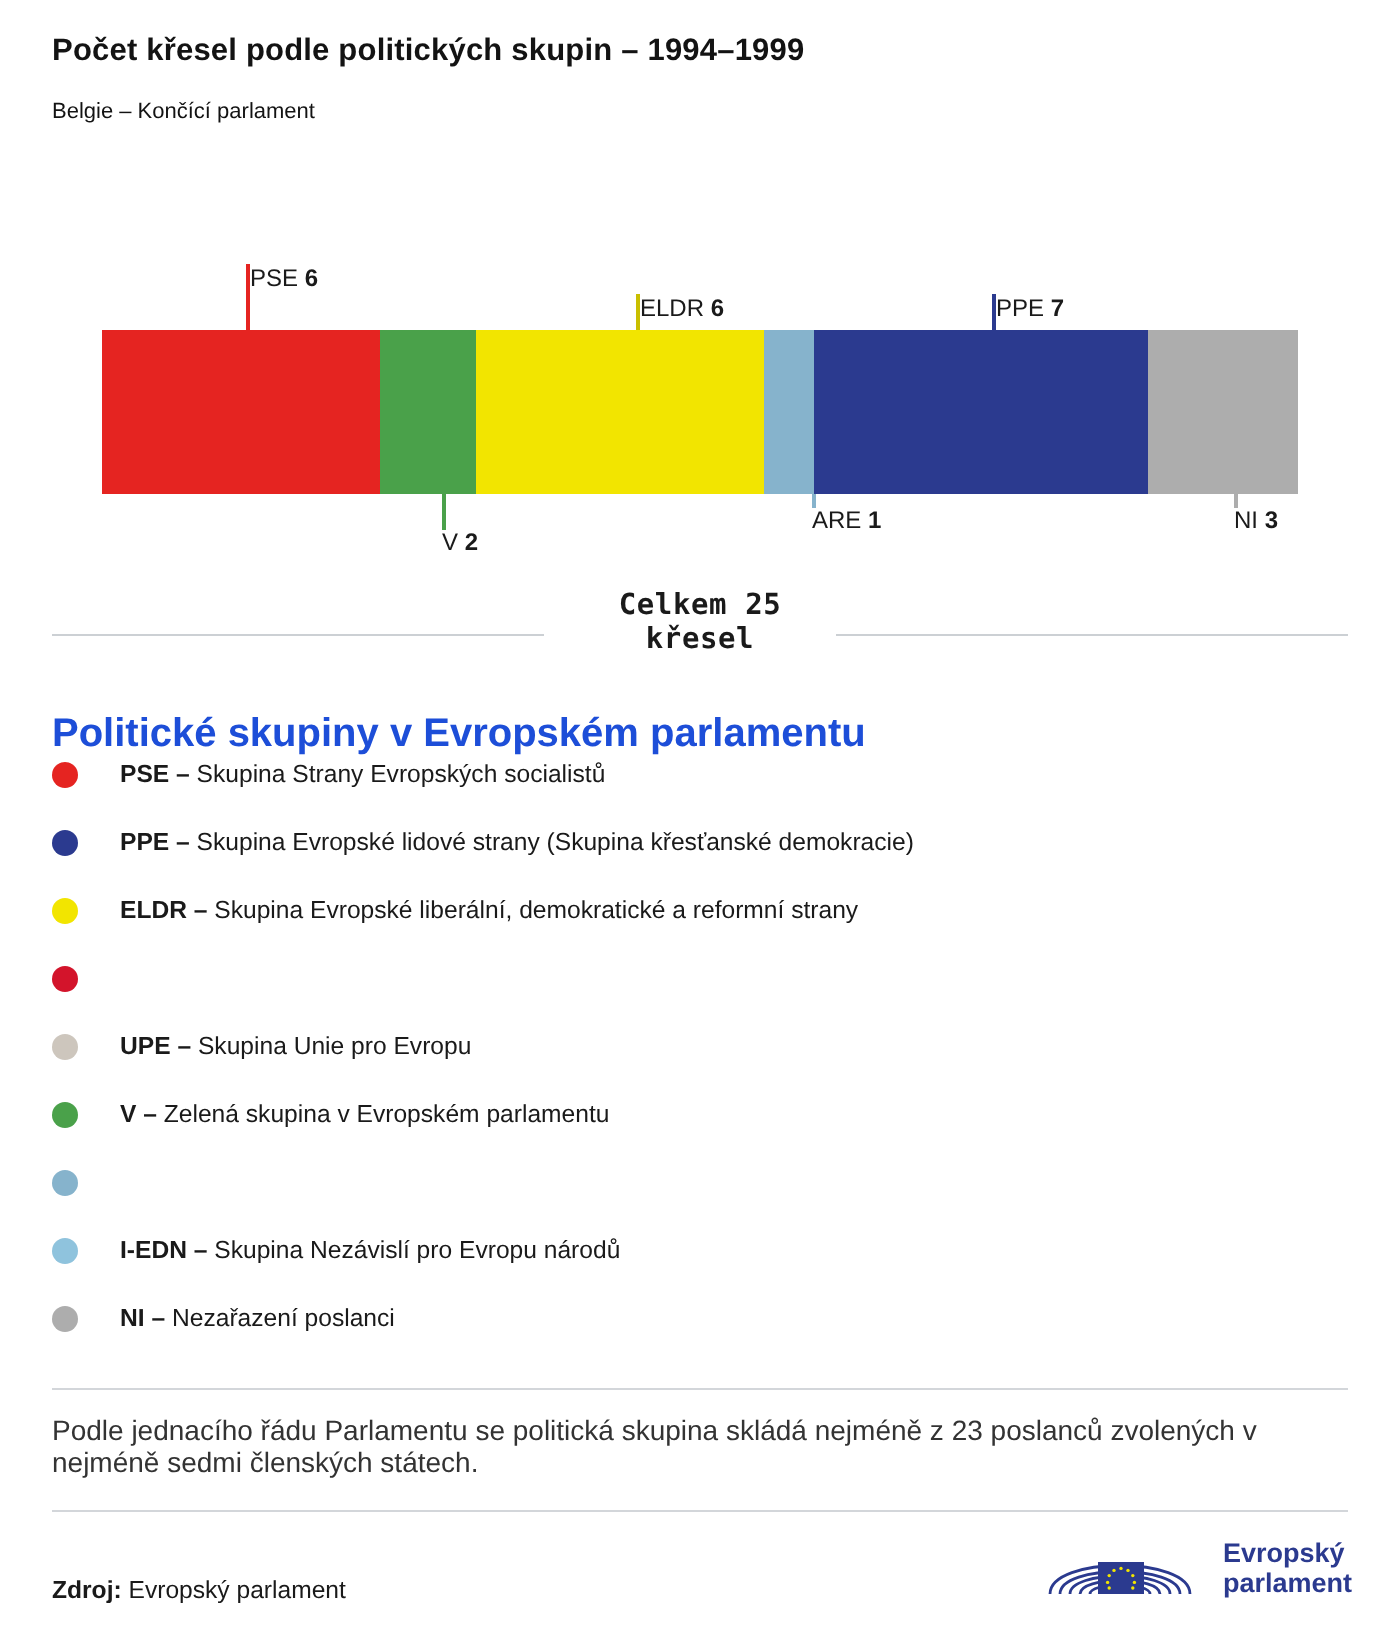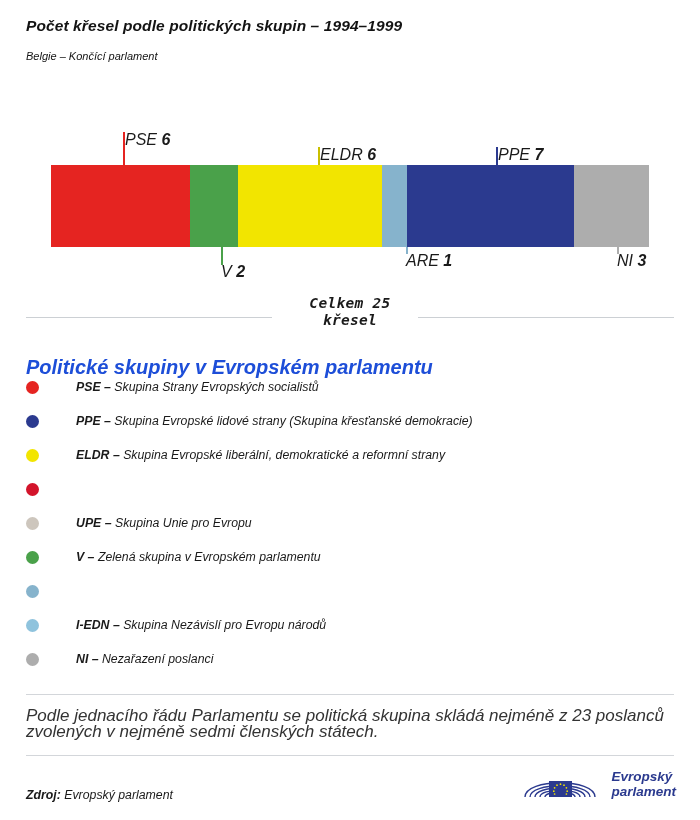--- a/index.html
+++ b/index.html
@@ -13,21 +13,20 @@
     font-family: "Liberation Sans", sans-serif;
     color: #1a1a1a;
     overflow: hidden;
     position: relative;
   }
   .page {
     position: relative;
     width: 700px;
     height: 612px;
     box-sizing: border-box;
-    font-style: italic;
   }
 
   
   .title {
     position: absolute;
     left: 26px;
     top: 17px;
     font-size: 15.5px;
     font-weight: bold;
     letter-spacing: .1px;
@@ -57,21 +56,21 @@
     width: 598px;
     height: 82px;
     display: flex;
   }
   .seg {
     height: 100%;
   }
 
   .callout {
     position: absolute;
-    font-size: 16px;
+    font-size: 12px;
     color: #1a1a1a;
     white-space: nowrap;
     line-height: 13px;
   }
   .callout .val { font-weight: bold; }
   .leader {
     position: absolute;
     width: 1.6px;
     background: #888;
   }
@@ -127,21 +126,21 @@
     height: 34px;
   }
   .swatch {
     width: 13px;
     height: 13px;
     border-radius: 50%;
     flex: 0 0 auto;
     margin-right: 0;
   }
   .legend-text {
-    margin-left: 37px;
+    margin-left: 21px;
     font-size: 12.3px;
     color: #1a1a1a;
     white-space: nowrap;
   }
   .legend-text .abbr {
     font-weight: bold;
   }
 
   
   .foot-rule {
@@ -150,21 +149,21 @@
     top: 694px;
     width: 648px;
     height: 1px;
     background: #d3d6da;
   }
   .footnote {
     position: absolute;
     left: 26px;
     top: 708px;
     width: 640px;
-    font-size: 17px;
+    font-size: 14px;
     line-height: 15.5px;
     color: #333;
   }
   .foot-rule2 {
     position: absolute;
     left: 26px;
     top: 755px;
     width: 648px;
     height: 1px;
     background: #d3d6da;

